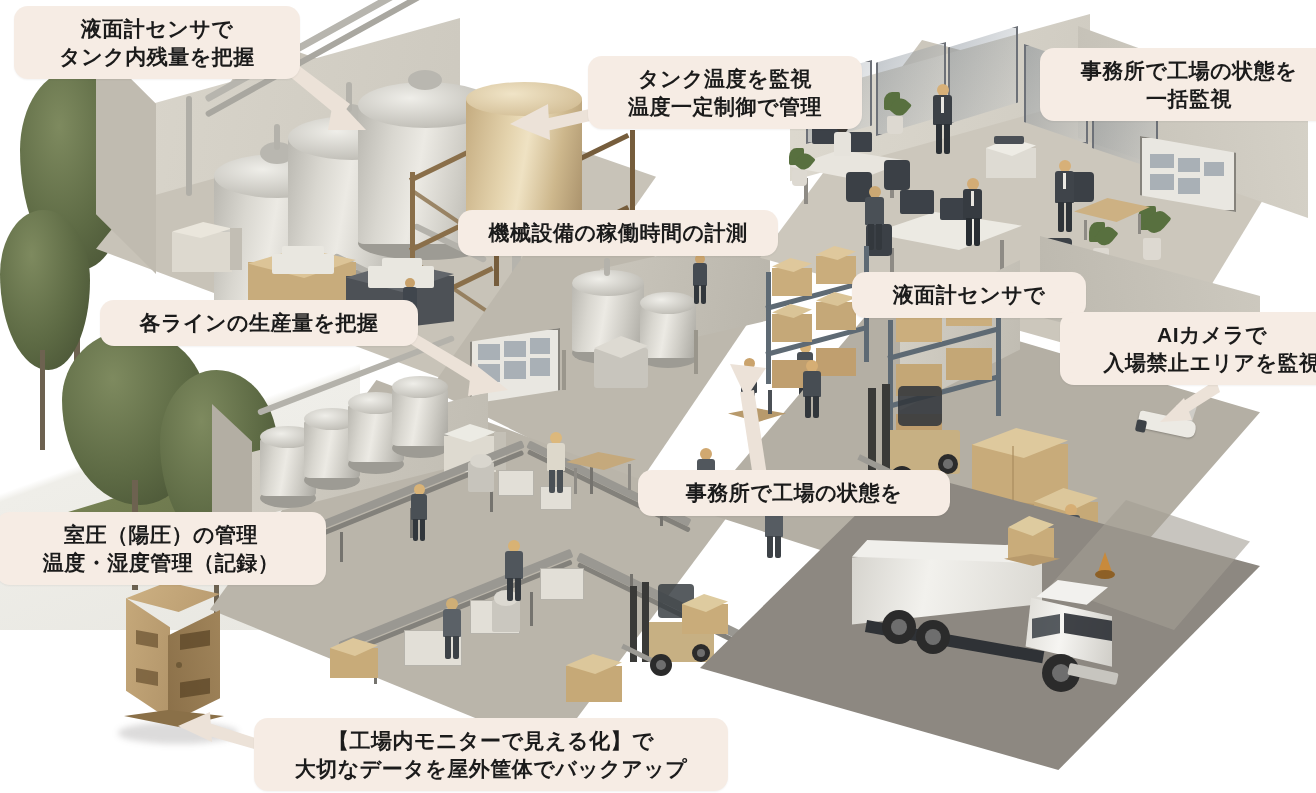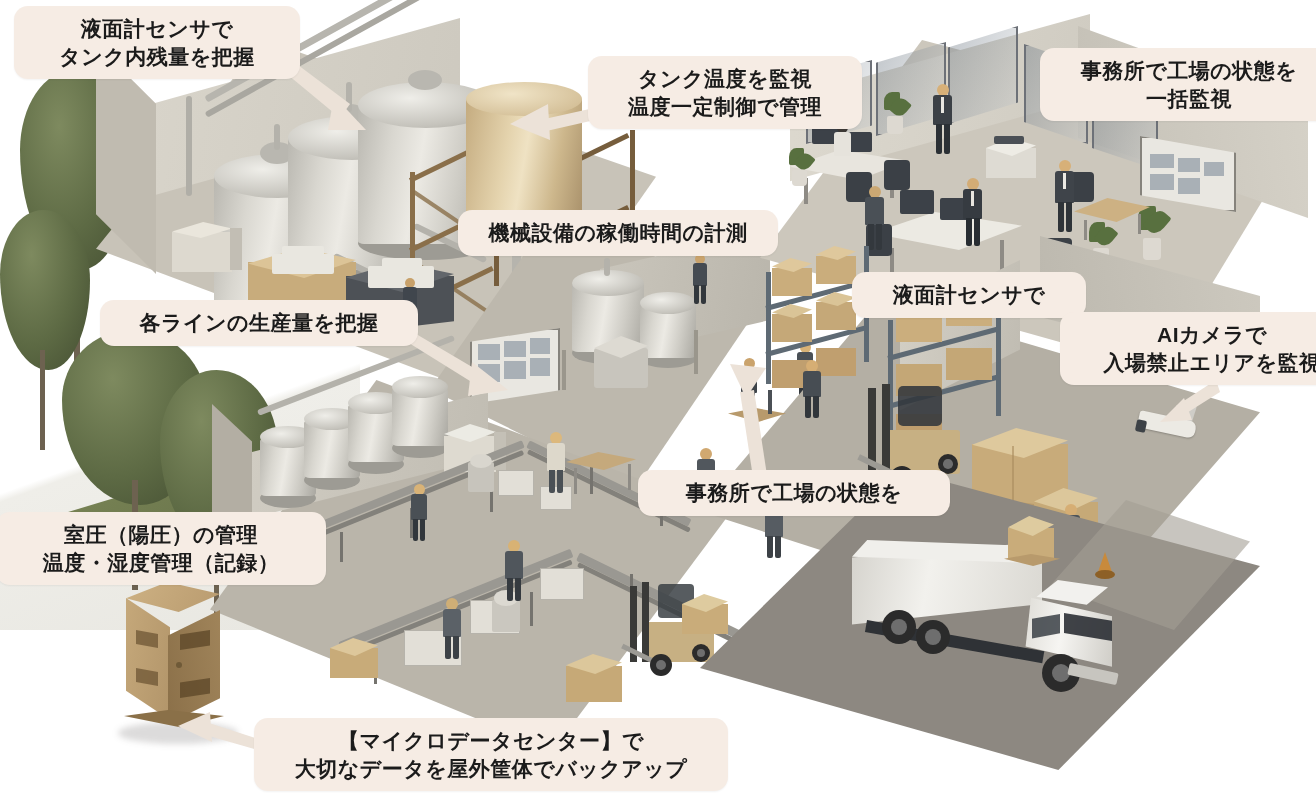--- a/index.html
+++ b/index.html
@@ -796,16 +796,16 @@
   <div class="callout" style="left:852px;top:272px;width:198px;font-size:21px;">液面計センサで</div>
 
   <div class="callout" style="left:1060px;top:312px;width:268px;font-size:21px;">AIカメラで
 入場禁止エリアを監視</div>
 
   <div class="callout" style="left:638px;top:470px;width:276px;font-size:21px;">事務所で工場の状態を</div>
 
   <div class="callout" style="left:-4px;top:512px;width:294px;font-size:21px;">室圧（陽圧）の管理
 温度・湿度管理（記録）</div>
 
-  <div class="callout" style="left:254px;top:718px;width:438px;font-size:21px;">【マイクロデータセンター】で
+  <div class="callout" style="left:254px;top:718px;width:438px;font-size:21px;">【工場内モニターで見える化】で
 大切なデータを屋外筐体でバックアップ</div>
 
 </div>
 
 </body></html>

